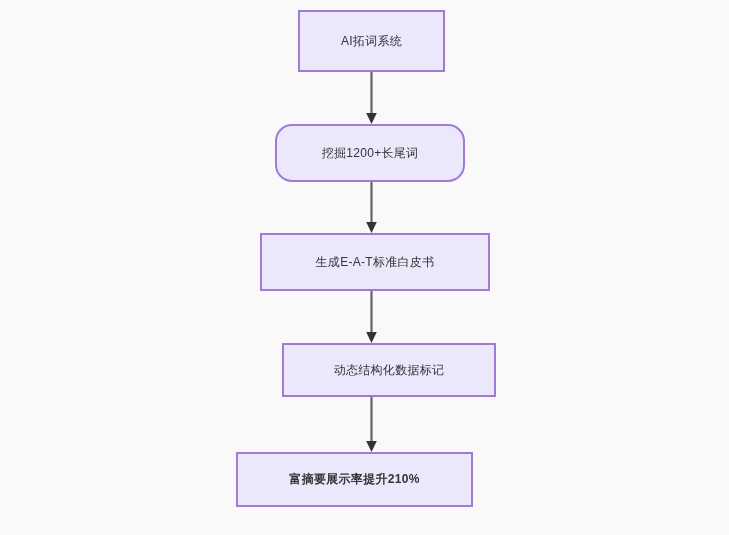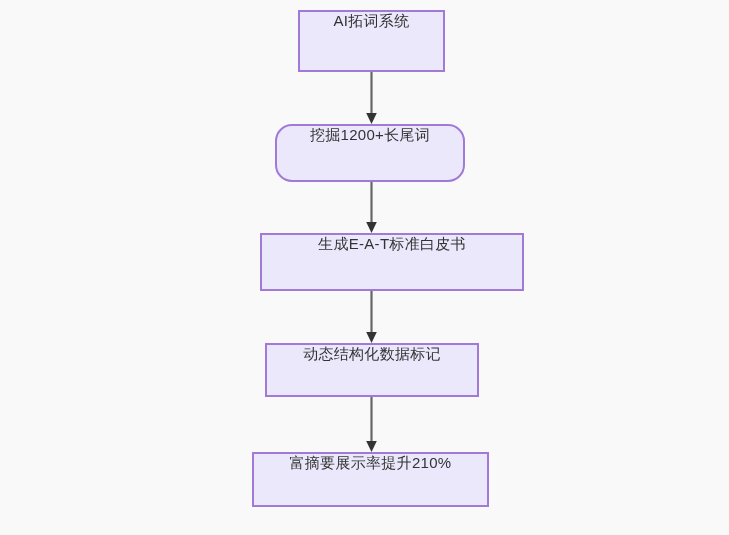--- a/index.html
+++ b/index.html
@@ -19,24 +19,24 @@
     height: 535px;
     background: #f9f9f9;
   }
   .flow-node {
     position: absolute;
     box-sizing: border-box;
     background: #ebe8fc;
     border: 2px solid #a07ad6;
     border-radius: 0px;
     display: flex;
-    align-items: flex-start;
+    align-items: center;
     justify-content: center;
     color: #333333;
-    font-size: 15px;
+    font-size: 12px;
     line-height: 1.2;
     letter-spacing: 0.3px;
     white-space: nowrap;
     user-select: none;
   }
   .flow-node-label {
     display: block;
     text-align: center;
   }
   .flow-edge {
@@ -81,25 +81,25 @@
   </div>
 
   <div class="flow-node" style="left:298px; top:10px; width:147px; height:62px;">
     <span class="flow-node-label">AI拓词系统</span>
   </div>
 
   <div class="flow-node" style="left:275px; top:124px; width:190px; height:58px;border-radius:17px;">
     <span class="flow-node-label">挖掘1200+长尾词</span>
   </div>
 
-  <div class="flow-node" style="left:260px; top:233px; width:264px; height:58px;">
+  <div class="flow-node" style="left:260px; top:233px; width:230px; height:58px;">
     <span class="flow-node-label">生成E-A-T标准白皮书</span>
   </div>
 
-  <div class="flow-node" style="left:265px; top:343px; width:214px; height:54px;">
+  <div class="flow-node" style="left:282px; top:343px; width:214px; height:54px;">
     <span class="flow-node-label">动态结构化数据标记</span>
   </div>
 
-  <div class="flow-node" style="left:252px; top:452px; width:237px; height:55px;">
+  <div class="flow-node" style="left:236px; top:452px; width:237px; height:55px;font-weight:bold;">
     <span class="flow-node-label">富摘要展示率提升210%</span>
   </div>
 
 </div>
 
 </body></html>

